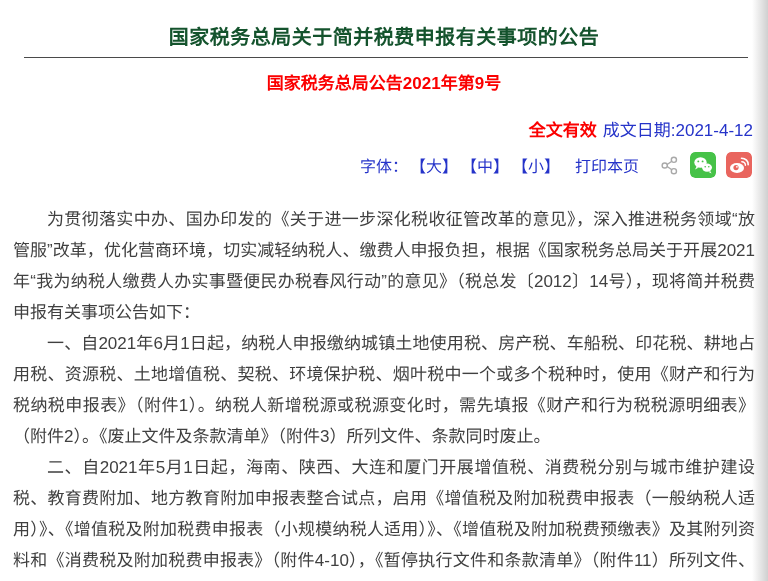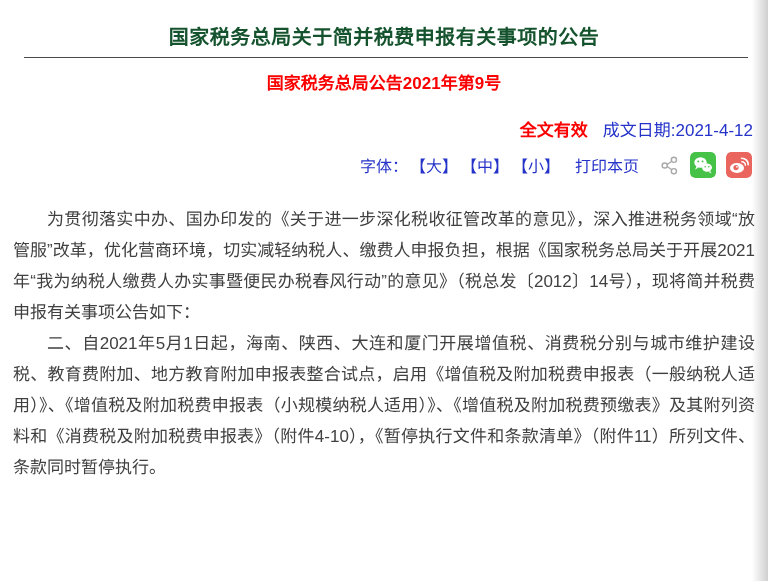--- a/index.html
+++ b/index.html
@@ -44,21 +44,21 @@
     line-height: 22px;
     font-weight: bold;
     color: #fb0000;
   }
   .meta-row {
     margin-top: 25px;
     padding-right: 15px;
     display: flex;
     justify-content: flex-end;
     align-items: center;
-    gap: 15px;
+    gap: 6px;
     font-size: 17px;
     line-height: 22px;
   }
   .status { color: #fb0000; font-weight: bold; }
   .date { color: #2533c9; }
   .toolbar {
     margin-top: 10px;
     padding-right: 16px;
     display: flex;
     justify-content: flex-end;
@@ -140,18 +140,19 @@
         <circle cx="10" cy="15.6" r="2.6" fill="#e9655e"></circle>
         <circle cx="10.9" cy="14.8" r="0.9" fill="#ffffff"></circle>
         <path d="M15.5 6.3 C19.6 6.3 22.4 9 22.2 12.8" stroke="#ffffff" stroke-width="1.6" fill="none" stroke-linecap="round"></path>
         <path d="M15.8 9.7 C18 9.7 19.5 11.2 19.4 13.2" stroke="#ffffff" stroke-width="1.4" fill="none" stroke-linecap="round"></path>
       </svg>
     </span>
   </div>
 
   <div class="article">
     <p>为贯彻落实中办、国办印发的《关于进一步深化税收征管改革的意见》，深入推进税务领域“放管服”改革，优化营商环境，切实减轻纳税人、缴费人申报负担，根据《国家税务总局关于开展2021年“我为纳税人缴费人办实事暨便民办税春风行动”的意见》（税总发〔2012〕14号），现将简并税费申报有关事项公告如下：</p>
+    <p>一、自2021年6月1日起，纳税人申报缴纳城镇土地使用税、房产税、车船税、印花税、耕地占用税、资源税、土地增值税、契税、环境保护税、烟叶税中一个或多个税种时，使用《财产和行为税纳税申报表》（附件1）。纳税人新增税源或税源变化时，需先填报《财产和行为税税源明细表》（附件2）。《废止文件及条款清单》（附件3）所列文件、条款同时废止。</p>
     <p>二、自2021年5月1日起，海南、陕西、大连和厦门开展增值税、消费税分别与城市维护建设税、教育费附加、地方教育附加申报表整合试点，启用《增值税及附加税费申报表（一般纳税人适用）》、《增值税及附加税费申报表（小规模纳税人适用）》、《增值税及附加税费预缴表》及其附列资料和《消费税及附加税费申报表》（附件4-10），《暂停执行文件和条款清单》（附件11）所列文件、条款同时暂停执行。</p>
 
   </div>
 
   <div class="edge-shadow"></div>
 </div>
 
 </body></html>

